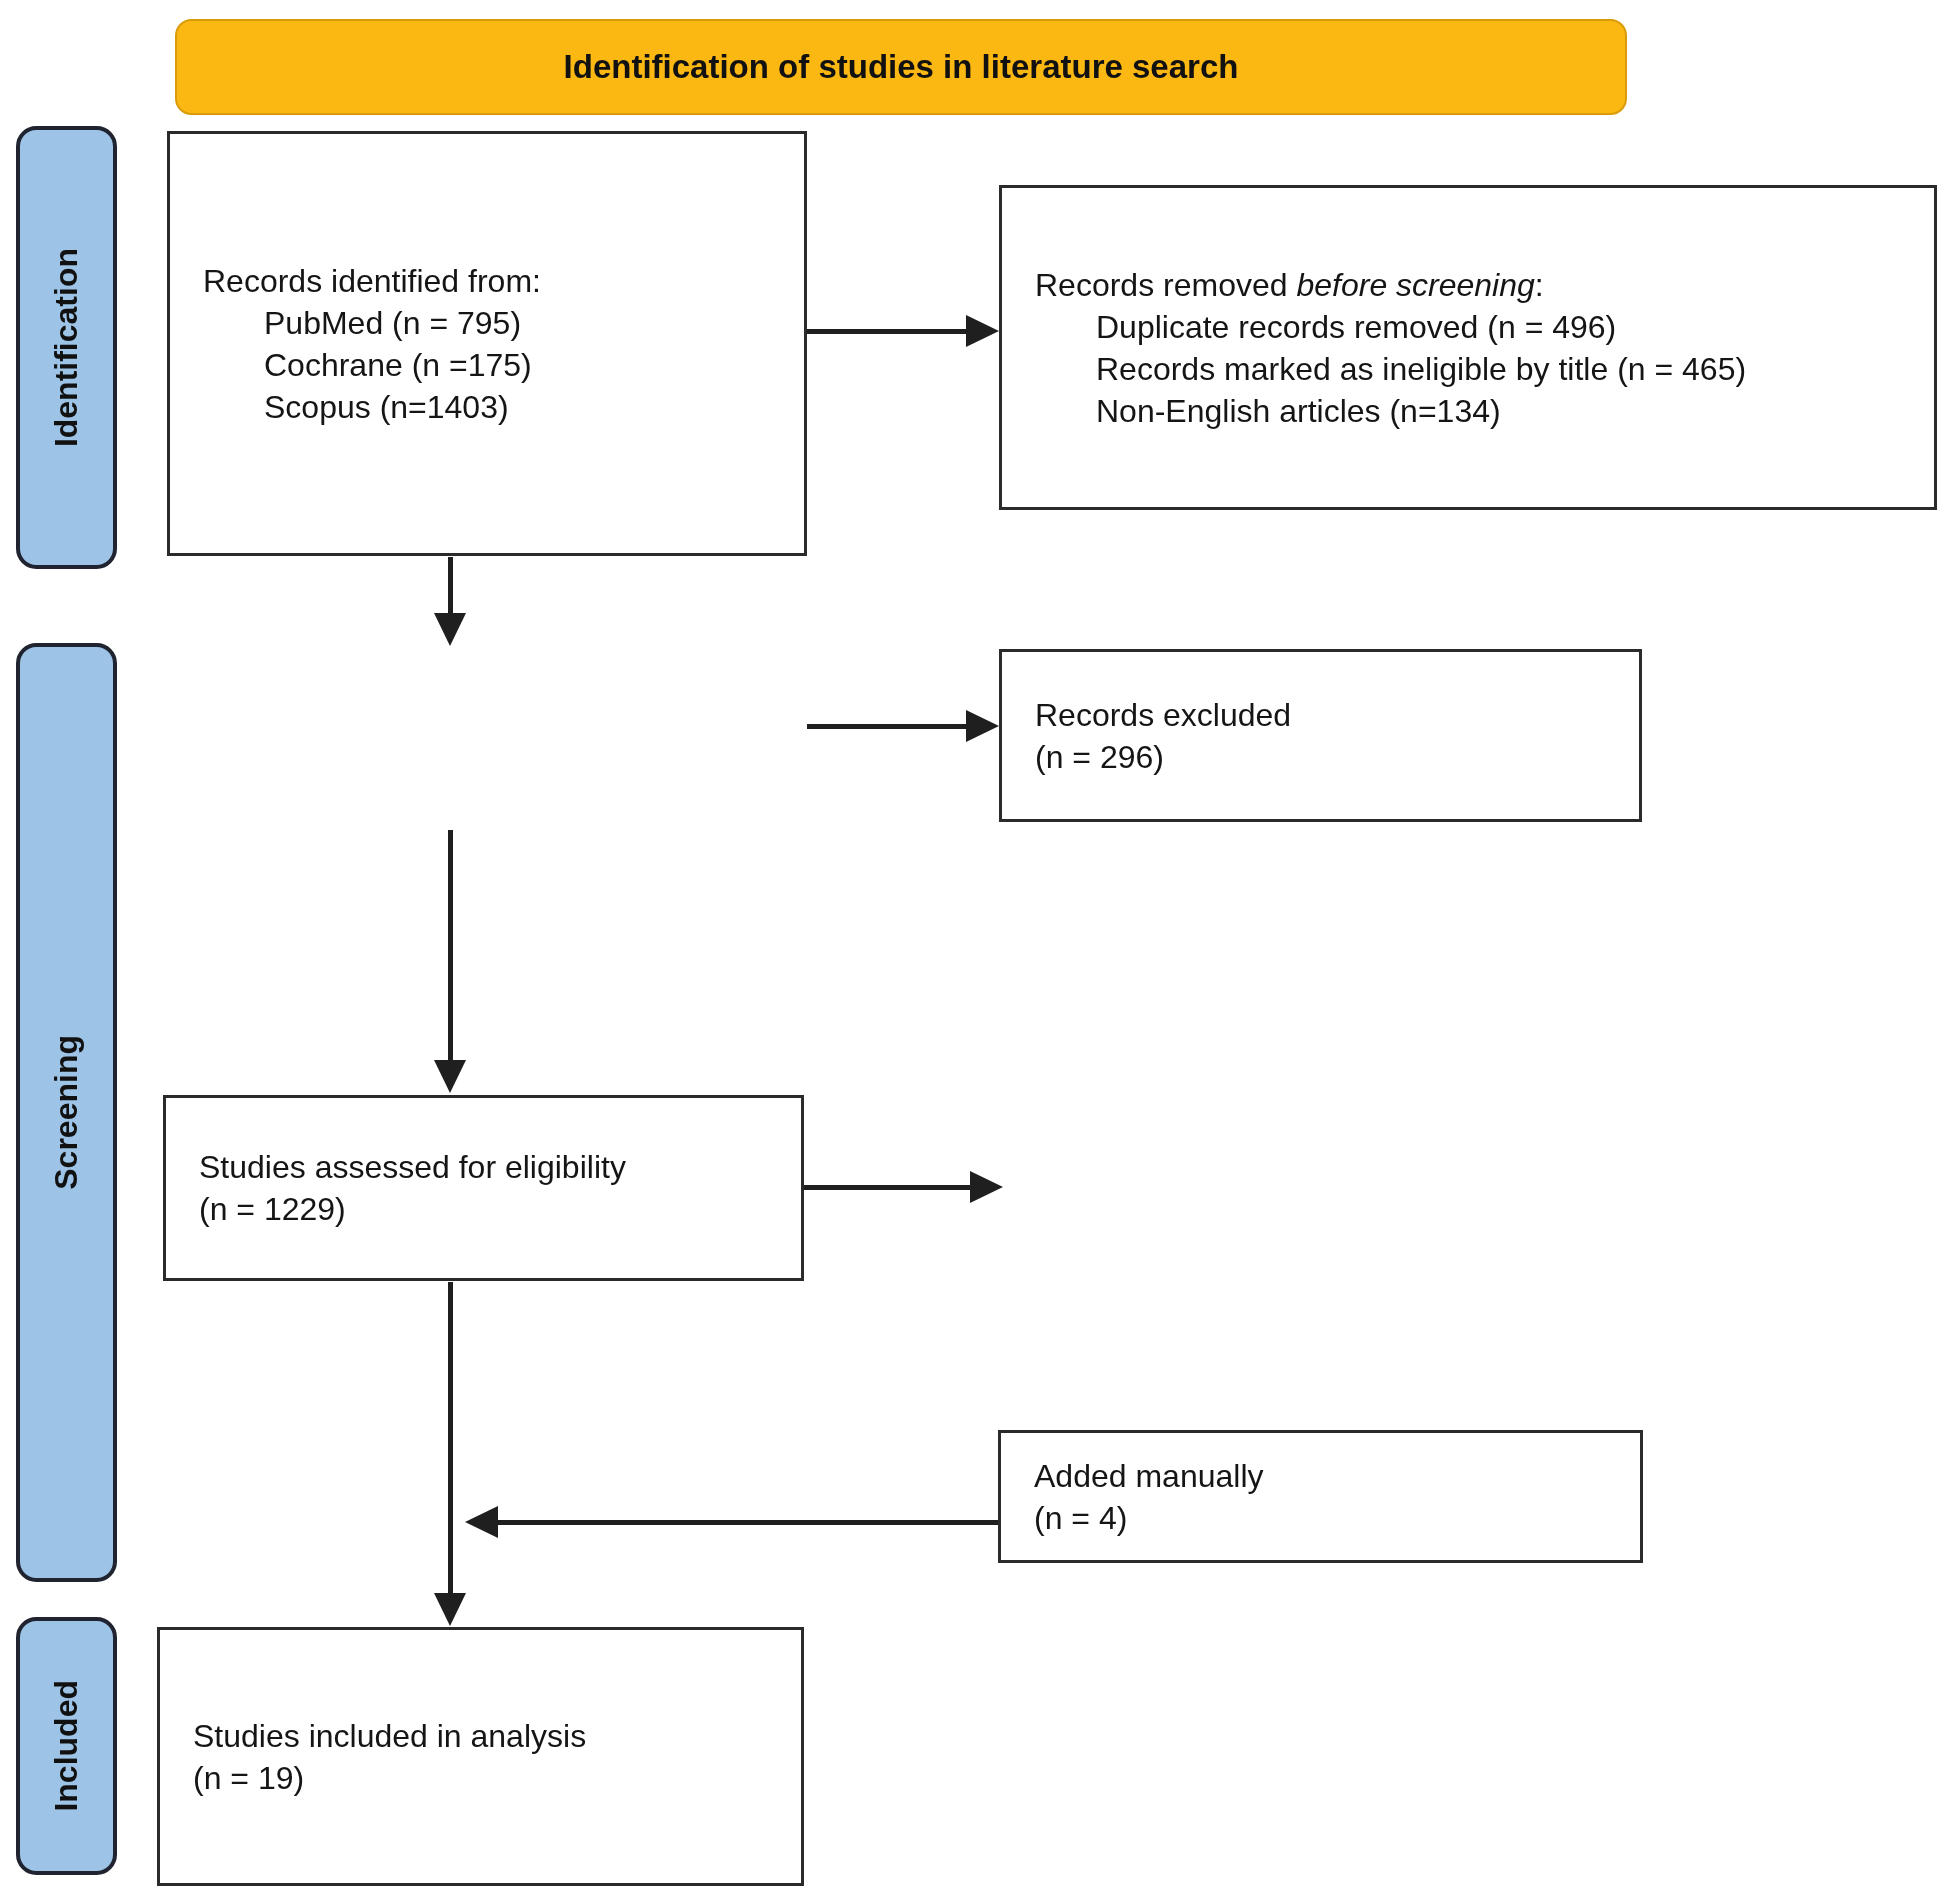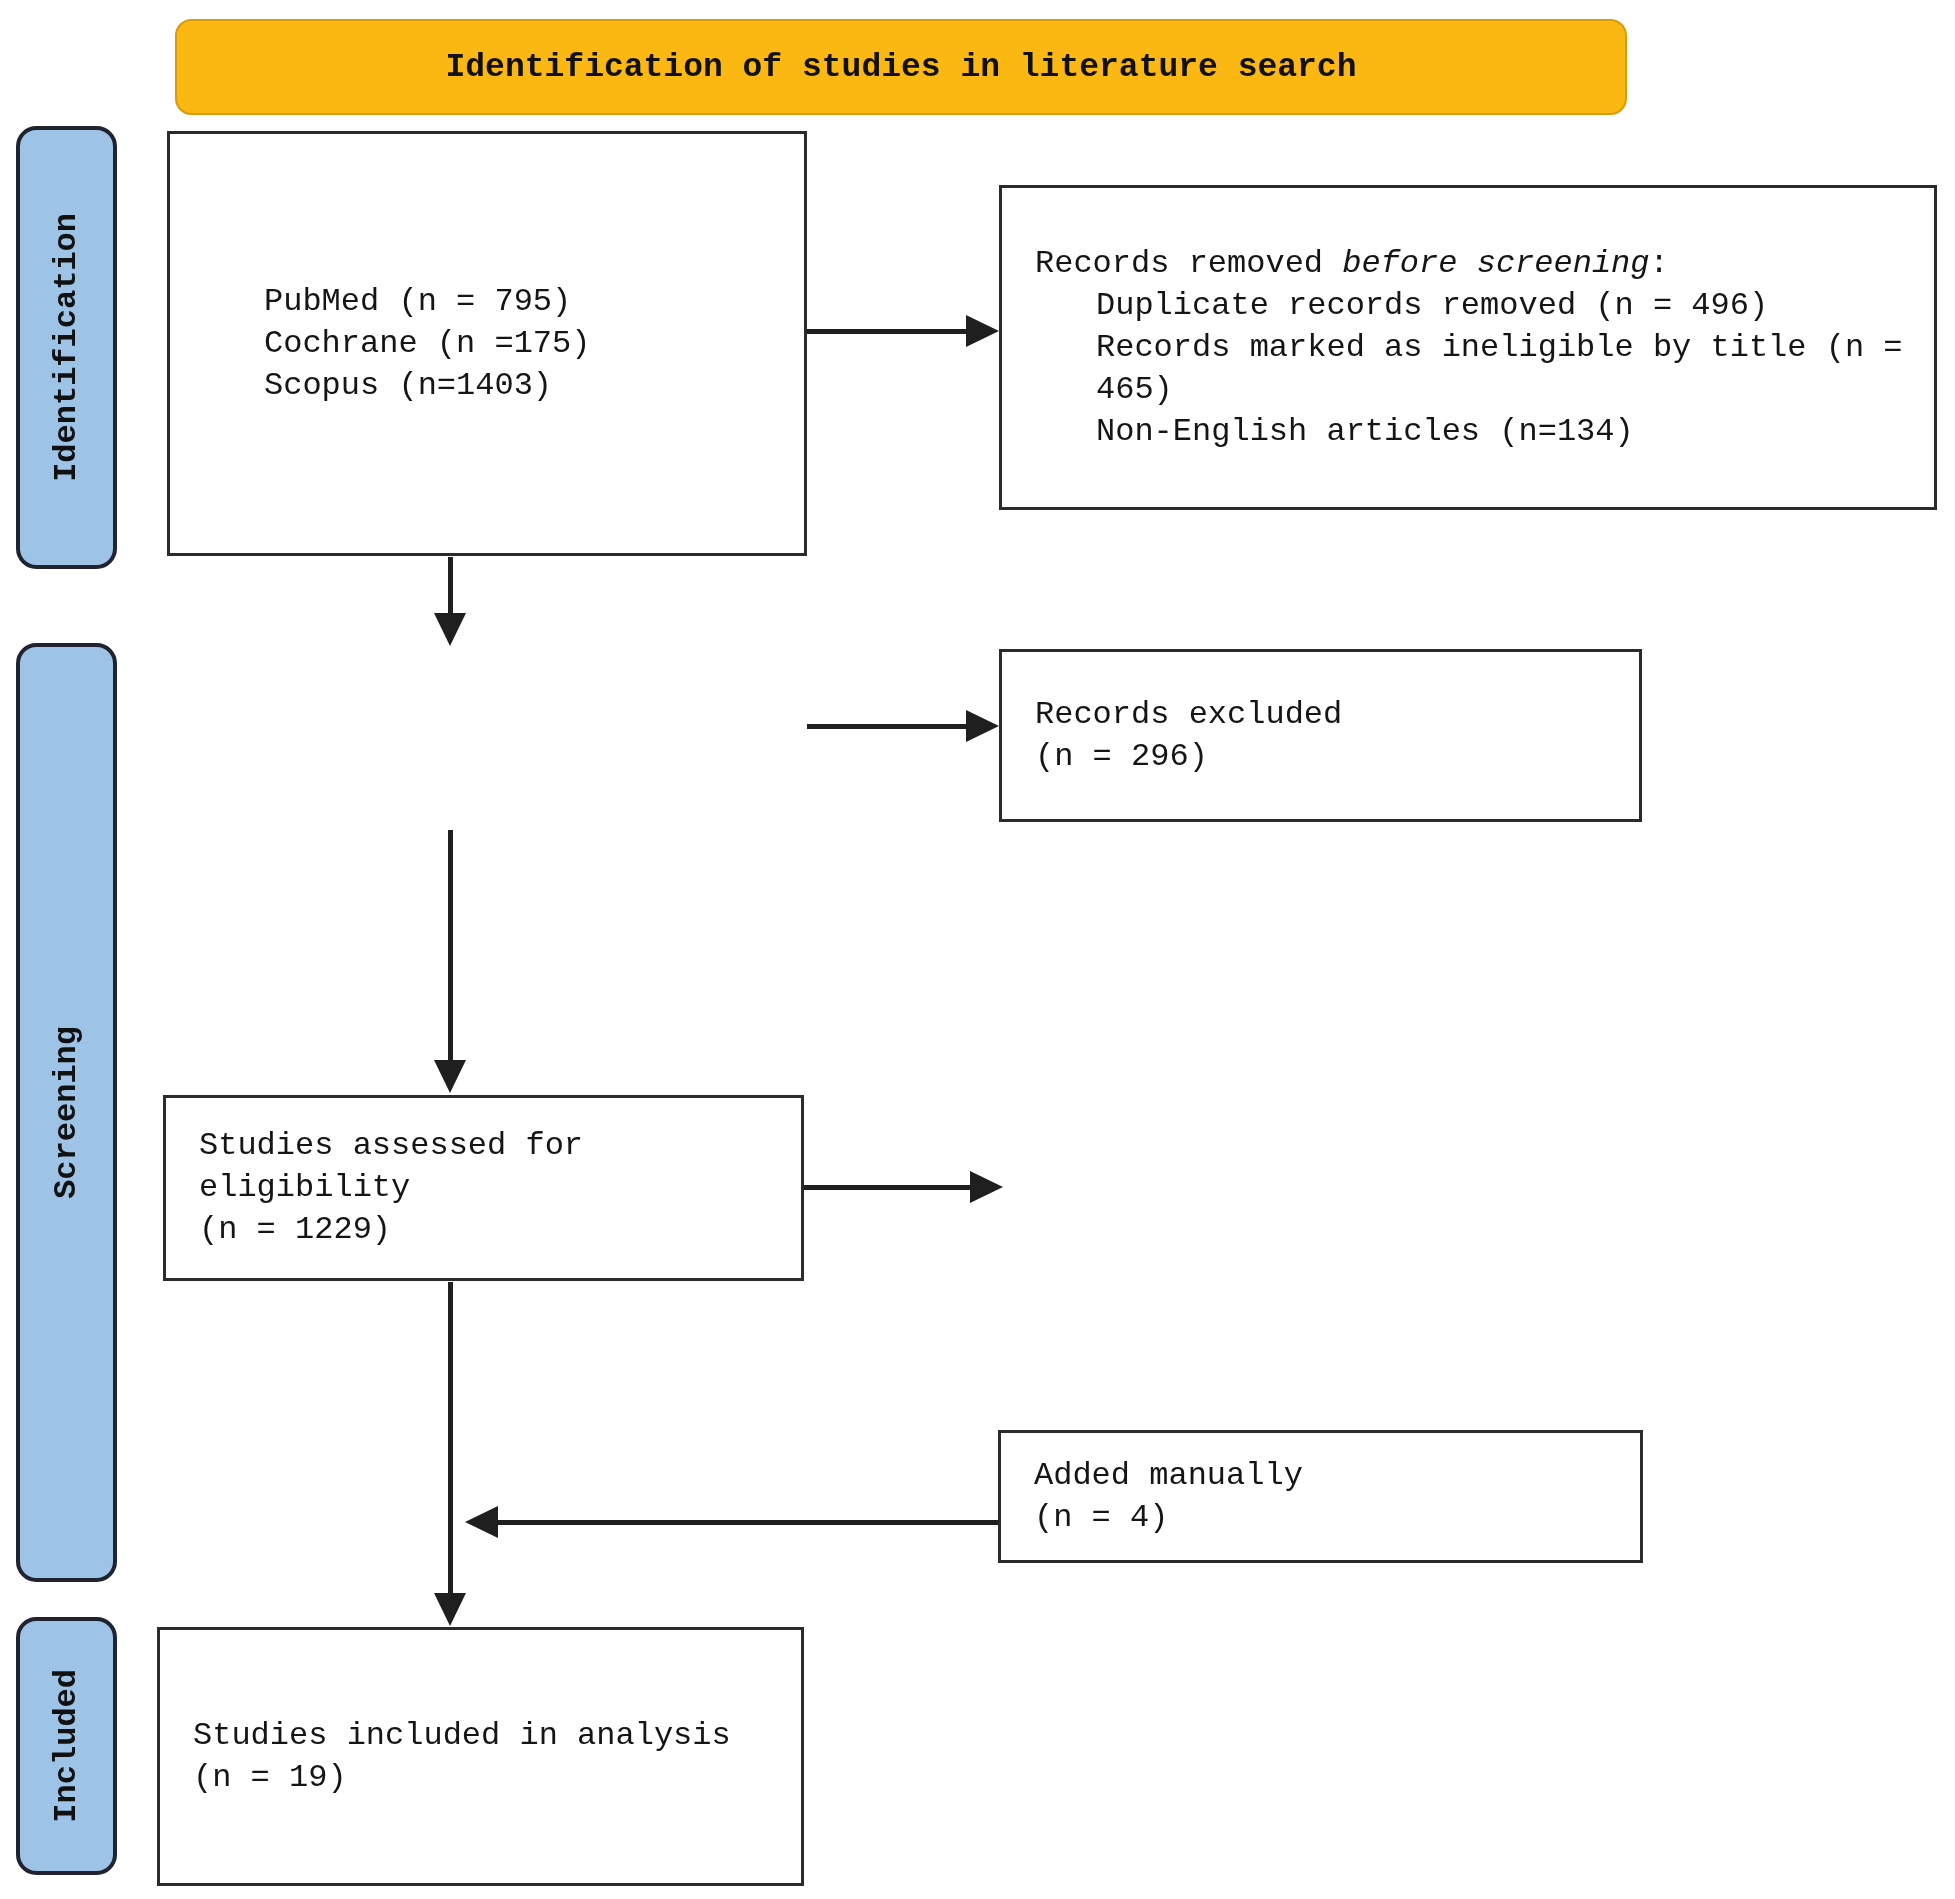--- a/index.html
+++ b/index.html
@@ -1,20 +1,20 @@
 <!DOCTYPE html>
 <html style="font-size:10.2px"><head>
 <meta charset="utf-8">
 <style>
   html,body { margin:0; padding:0; background:#ffffff; }
   #canvas {
     position:relative;
     width:1955px; height:1899px;
     background:#ffffff;
-    font-family:Liberation Mono, monospace;
+    font-family:Liberation Sans, sans-serif;
     color:#1a1a1a;
   }
   
   .banner {
     position:absolute; left:175px; top:19px; width:1448px; height:92px;
     background:#FBB712; border:2.5px solid #D99C08; border-radius:16.6px;
     display:flex; align-items:center; justify-content:center;
   }
   .banner-text { font-size:33px; font-weight:bold; color:#111; }
   
@@ -74,20 +74,21 @@
     <span class="stage-label">Identification</span>
   </div>
   <div class="stage" style="top:643px; height:931px;">
     <span class="stage-label">Screening</span>
   </div>
   <div class="stage" style="top:1617px; height:250px;">
     <span class="stage-label">Included</span>
   </div>
 
   <div class="box" style="left:167px; top:131px; width:640px; height:425px;">
+    <div class="box-title">Records identified from:</div>
     <div class="box-item indent">PubMed (n = 795)</div>
     <div class="box-item indent">Cochrane (n =175)</div>
     <div class="box-item indent">Scopus (n=1403)</div>
   </div>
 
   <div class="box" style="left:999px; top:185px; width:938px; height:325px;">
     <div class="box-title"><span>Records removed </span><span class="it">before screening</span><span>:</span></div>
     <div class="box-item indent">Duplicate records removed (n = 496)</div>
     <div class="box-item indent">Records marked as ineligible by title (n = 465)</div>
     <div class="box-item indent">Non-English articles (n=134)</div>

